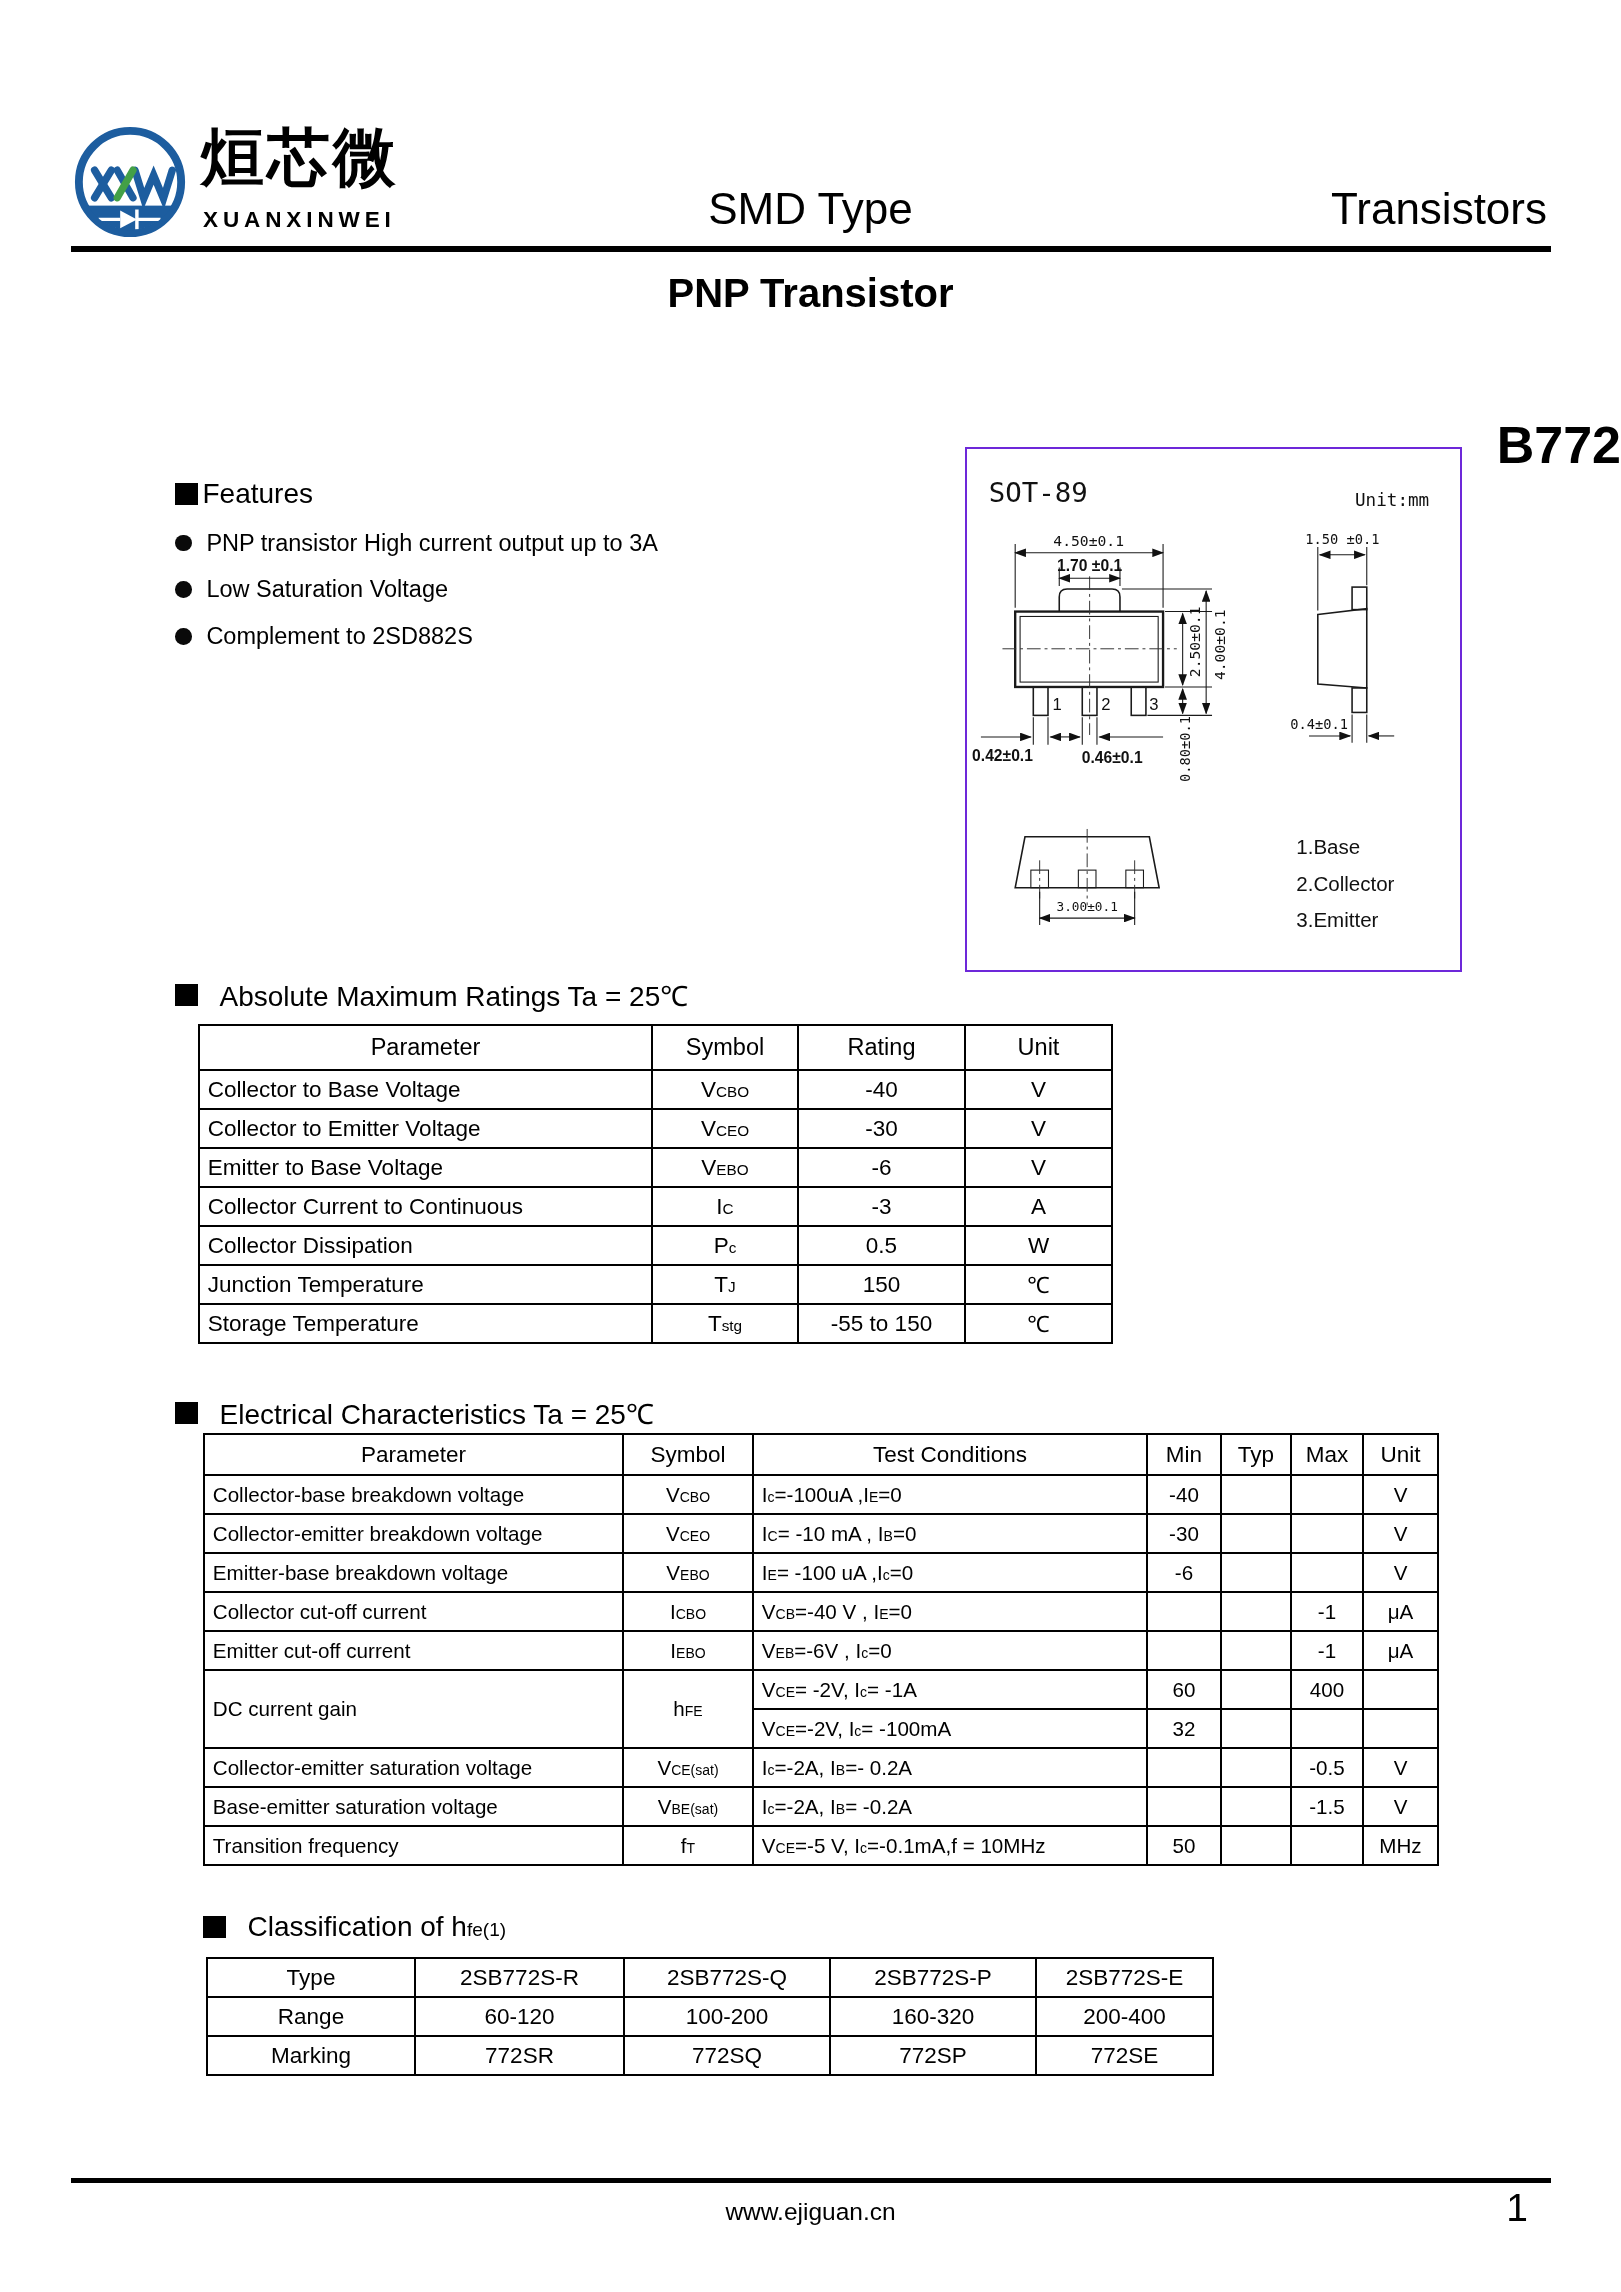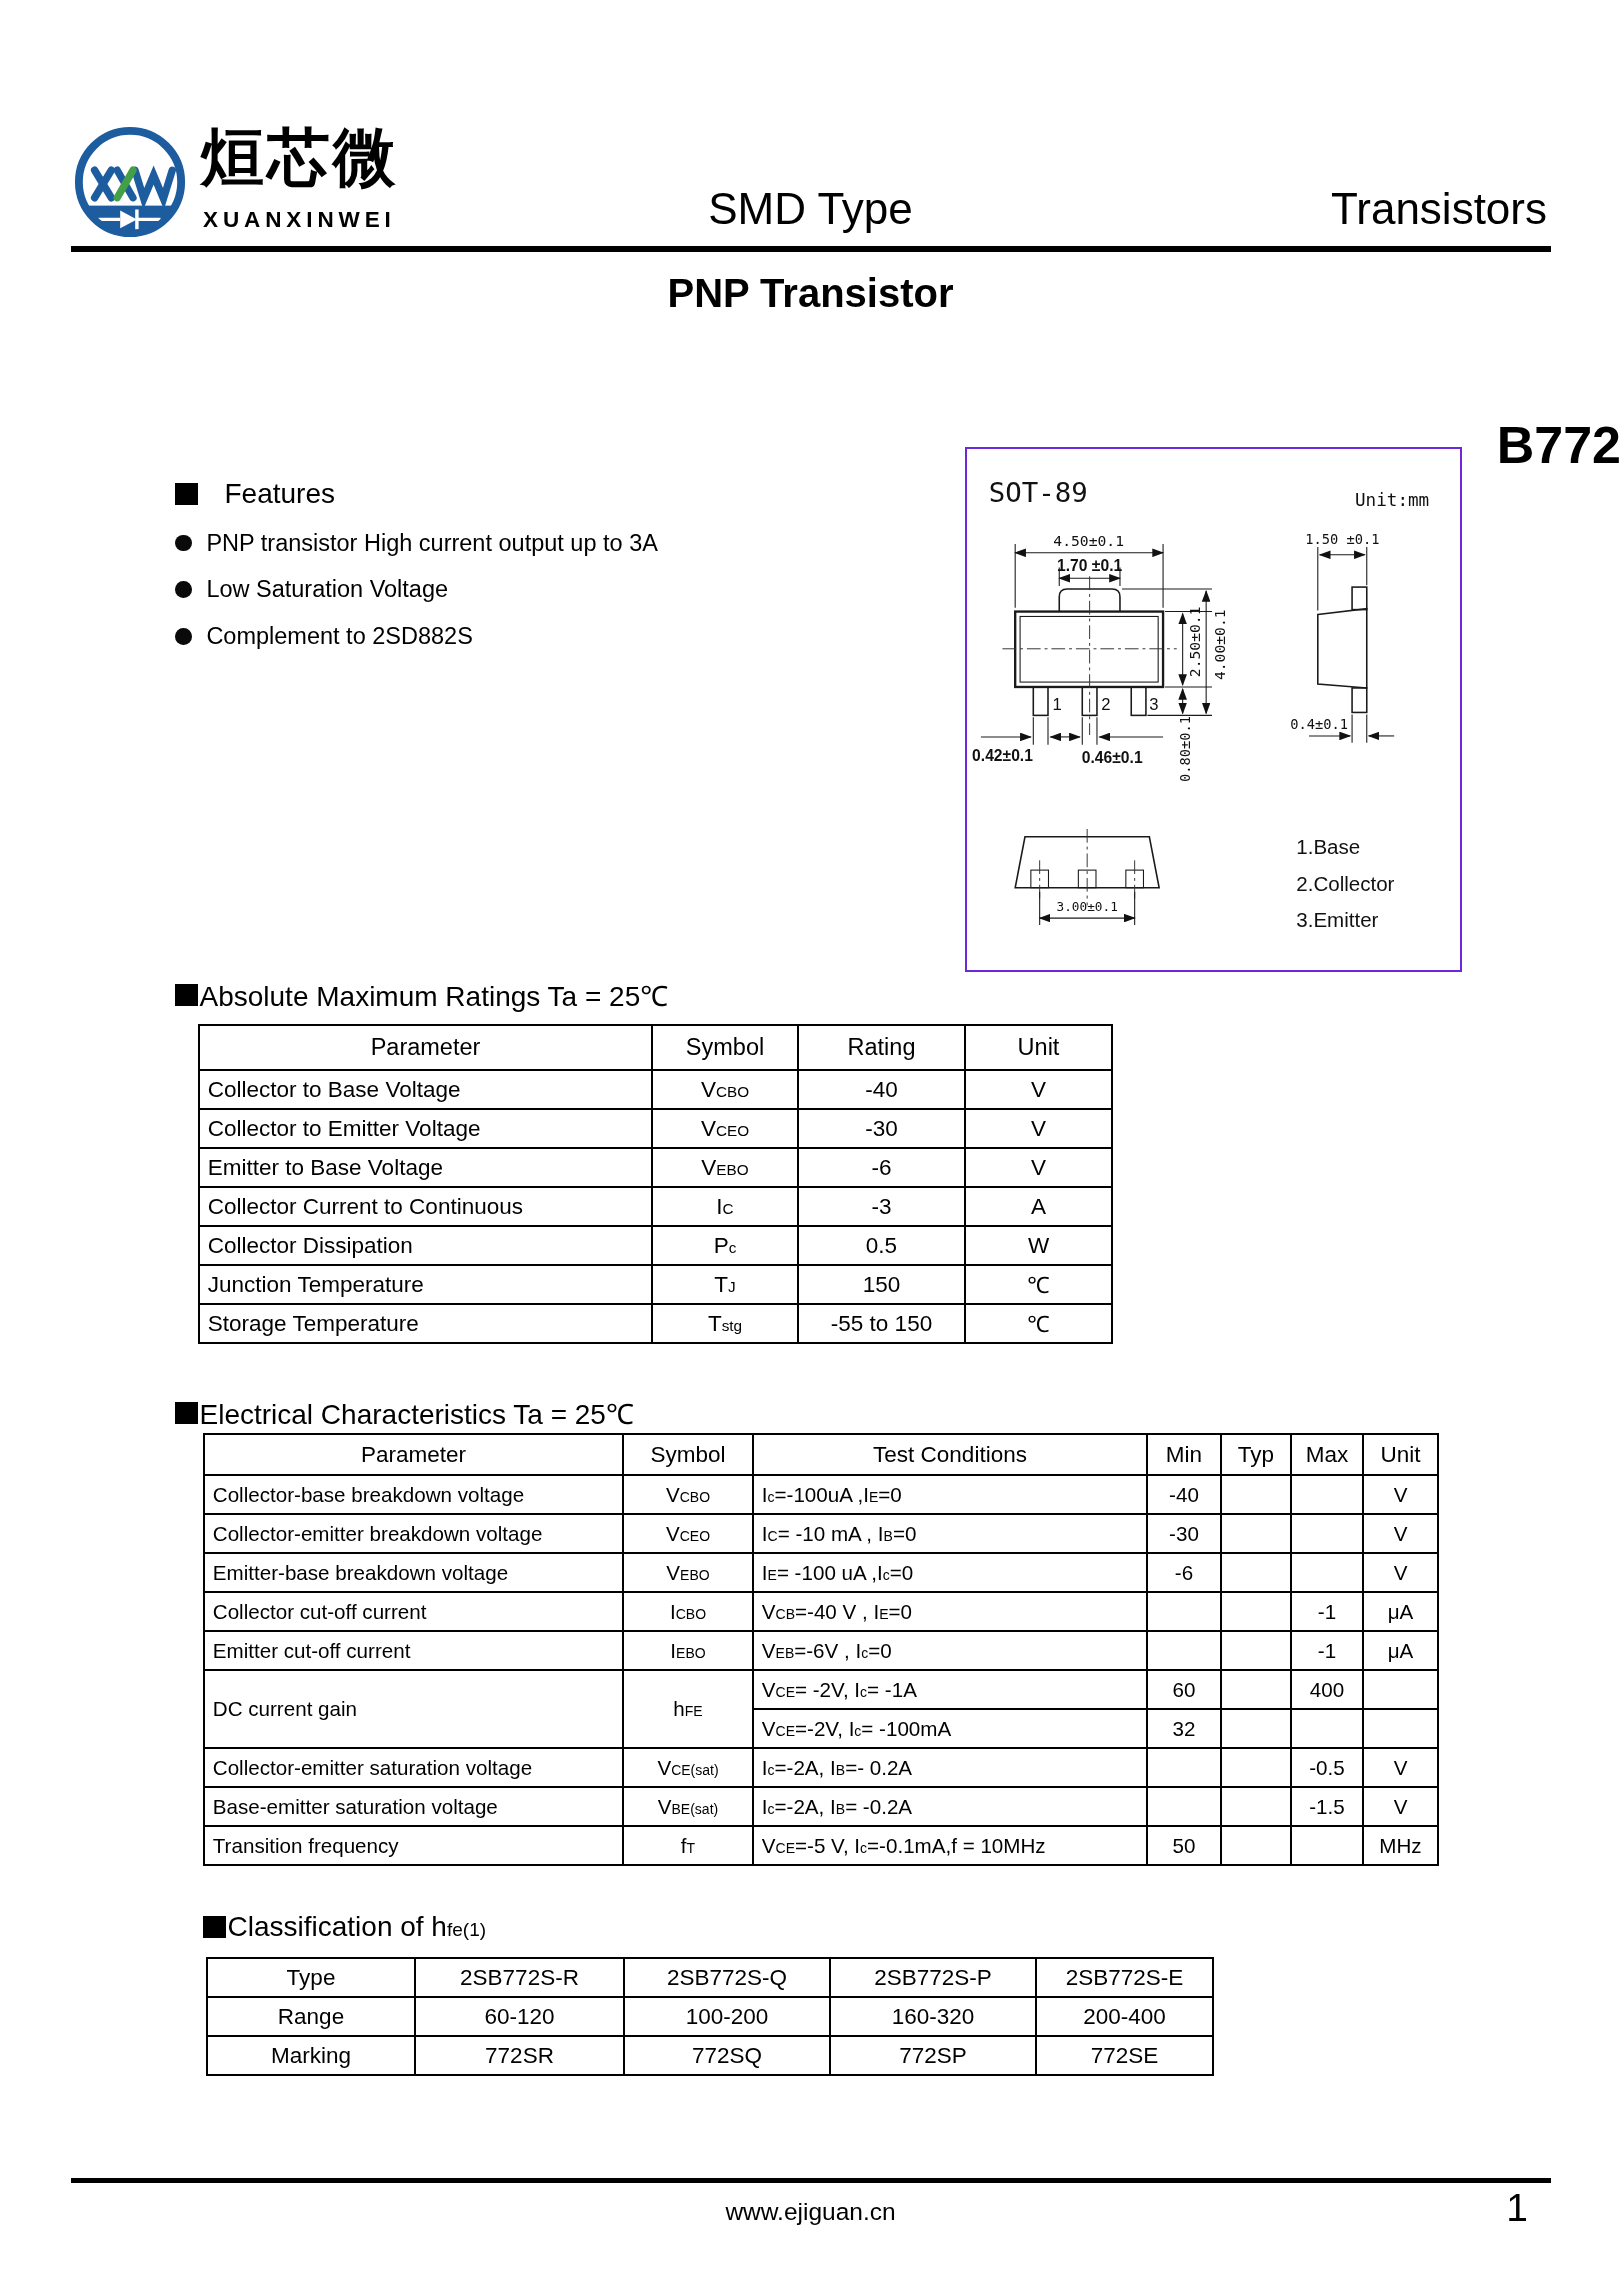--- a/index.html
+++ b/index.html
@@ -15,39 +15,39 @@
   .hdr-right{position:absolute;right:74px;top:184px;font-size:44px;}
   .rule{position:absolute;left:71px;width:1480px;background:#000;}
   .rule-top{top:246px;height:5.9px;}
   .rule-bottom{top:2178px;height:4.9px;}
 
   .title1{position:absolute;left:0;top:271px;width:100%;text-align:center;font-size:40px;font-weight:bold;}
   .title2{position:absolute;left:0;top:367px;width:100%;text-align:right;font-size:52px;font-weight:bold;margin-top:48px;}
 
   
   .features{position:absolute;left:175px;top:478px;}
-  .f-head{display:flex;align-items:center;gap:27px;font-size:28px;}
+  .f-head{display:flex;align-items:center;gap:5px;font-size:28px;}
   .sq{width:22.5px;height:22.5px;background:#000;flex:0 0 auto;}
   .f-item{display:flex;align-items:center;gap:14.7px;margin-top:19.6px;font-size:23.5px;}
   .dot{width:16.7px;height:16.7px;border-radius:50%;background:#0a0a0a;flex:0 0 auto;}
 
   
   .pkg{position:absolute;left:965px;top:447px;width:493px;height:521px;border:2px solid #6d28d9;}
   .pkg svg{display:block;}
   .ln{stroke:#1a1a1a;fill:none;}
   .thin{stroke-width:1.1;}
   .mid{stroke-width:1.6;}
   .thick{stroke-width:2.4;}
   .dd{stroke:#333;stroke-width:1;stroke-dasharray:14 4 3 4;fill:none;}
   .dimtxt{font-family:"DejaVu Sans Mono",monospace;fill:#111;}
   .dimsans{font-family:"Liberation Sans",sans-serif;font-weight:bold;fill:#111;}
   .pintxt{font-family:"Liberation Sans",sans-serif;fill:#111;}
 
   
-  .sec{position:absolute;display:flex;align-items:center;gap:2px;font-size:28px;}
+  .sec{position:absolute;display:flex;align-items:center;gap:22px;font-size:28px;}
   .sec-amr{left:175px;top:976px;}
   .sec-ec{left:175px;top:1394px;}
   .sec-cls{left:175px;top:1911px;padding-left:28px;}
 
   
   table.dt{position:absolute;border-collapse:collapse;table-layout:fixed;background:#fff;}
   table.dt td,table.dt th{border:2px solid #000;font-weight:normal;padding:0 3.9px;overflow:hidden;
                           white-space:nowrap;}
   table.dt{border:2.9px solid #000;}
   .tb1{left:198px;top:1024px;width:913px;}

